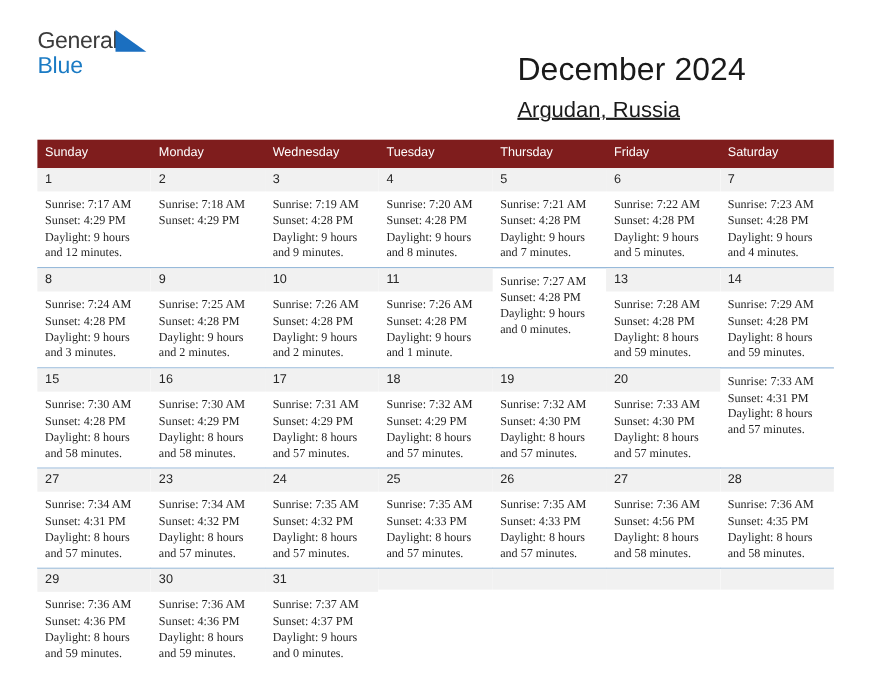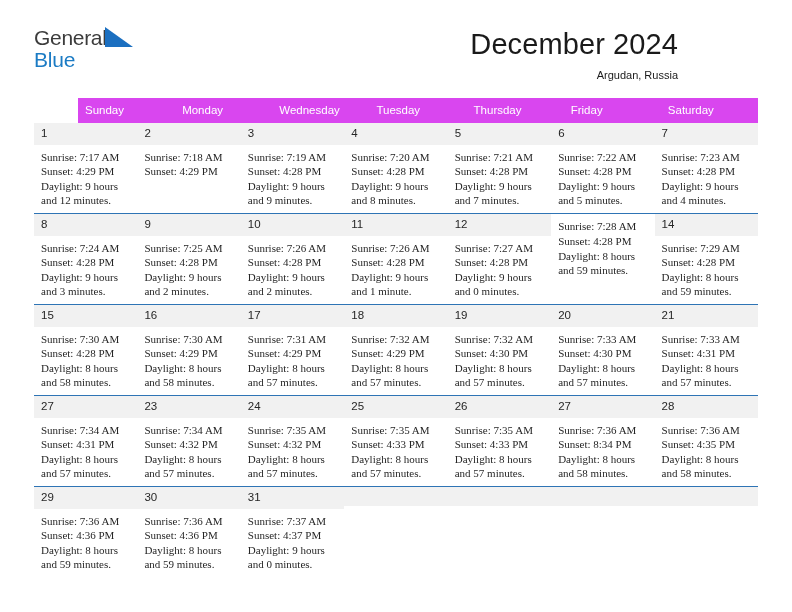--- a/index.html
+++ b/index.html
@@ -63,48 +63,48 @@
     padding-right: 2px;
   }
   .logo-blue {
     font-size: 21px;
     color: #1b7bc4;
     letter-spacing: -0.2px;
     line-height: 1;
   }
 
   .titleblock {
-    text-align: right;
     padding-top: 2px;
+    margin-top: 20px;
   }
   .cal-title {
     font-size: 29px;
     font-weight: normal;
     color: #1a1a1a;
     line-height: 1.05;
     letter-spacing: 0.1px;
   }
   .cal-location {
-    font-size: 11px;
+    font-size: 20px;
     color: #1a1a1a;
     margin-top: 10px;
     line-height: 1.1;
+    text-decoration: underline;
   }
 
   
   .calendar {
     margin: 16px 34px 0 34px;
     width: 724px;
     box-sizing: border-box;
   }
   .weekdays {
     display: grid;
     grid-template-columns: repeat(7, 1fr);
-    background: #d946ef;
-    margin-left: 44px;
+    background: #7f1d1d;
   }
   .weekday {
     color: #ffffff;
     font-size: 11.5px;
     padding: 6px 0 6px 7px;
     box-sizing: border-box;
     line-height: 1.2;
   }
   .week {
     display: grid;
@@ -265,28 +265,28 @@
           </div>
           <div class="day">
             <div class="day-num">11</div>
             <div class="day-info">
               <div>Sunrise: 7:26 AM</div>
               <div>Sunset: 4:28 PM</div>
               <div class="dl">Daylight: 9 hours and 1 minute.</div>
             </div>
           </div>
           <div class="day">
-            <div class="day-num">12</div>
             <div class="day-info">
               <div>Sunrise: 7:27 AM</div>
               <div>Sunset: 4:28 PM</div>
               <div class="dl">Daylight: 9 hours and 0 minutes.</div>
             </div>
           </div>
           <div class="day">
+            <div class="day-num">13</div>
             <div class="day-info">
               <div>Sunrise: 7:28 AM</div>
               <div>Sunset: 4:28 PM</div>
               <div class="dl">Daylight: 8 hours and 59 minutes.</div>
             </div>
           </div>
           <div class="day">
             <div class="day-num">14</div>
             <div class="day-info">
               <div>Sunrise: 7:29 AM</div>
@@ -338,21 +338,20 @@
           </div>
           <div class="day">
             <div class="day-num">20</div>
             <div class="day-info">
               <div>Sunrise: 7:33 AM</div>
               <div>Sunset: 4:30 PM</div>
               <div class="dl">Daylight: 8 hours and 57 minutes.</div>
             </div>
           </div>
           <div class="day">
-            <div class="day-num">21</div>
             <div class="day-info">
               <div>Sunrise: 7:33 AM</div>
               <div>Sunset: 4:31 PM</div>
               <div class="dl">Daylight: 8 hours and 57 minutes.</div>
             </div>
           </div>
         </div>
         <div class="week">
           <div class="day">
             <div class="day-num">27</div>
@@ -391,21 +390,21 @@
             <div class="day-info">
               <div>Sunrise: 7:35 AM</div>
               <div>Sunset: 4:33 PM</div>
               <div class="dl">Daylight: 8 hours and 57 minutes.</div>
             </div>
           </div>
           <div class="day">
             <div class="day-num">27</div>
             <div class="day-info">
               <div>Sunrise: 7:36 AM</div>
-              <div>Sunset: 8:34 PM</div>
+              <div>Sunset: 4:56 PM</div>
               <div class="dl">Daylight: 8 hours and 58 minutes.</div>
             </div>
           </div>
           <div class="day">
             <div class="day-num">28</div>
             <div class="day-info">
               <div>Sunrise: 7:36 AM</div>
               <div>Sunset: 4:35 PM</div>
               <div class="dl">Daylight: 8 hours and 58 minutes.</div>
             </div>

